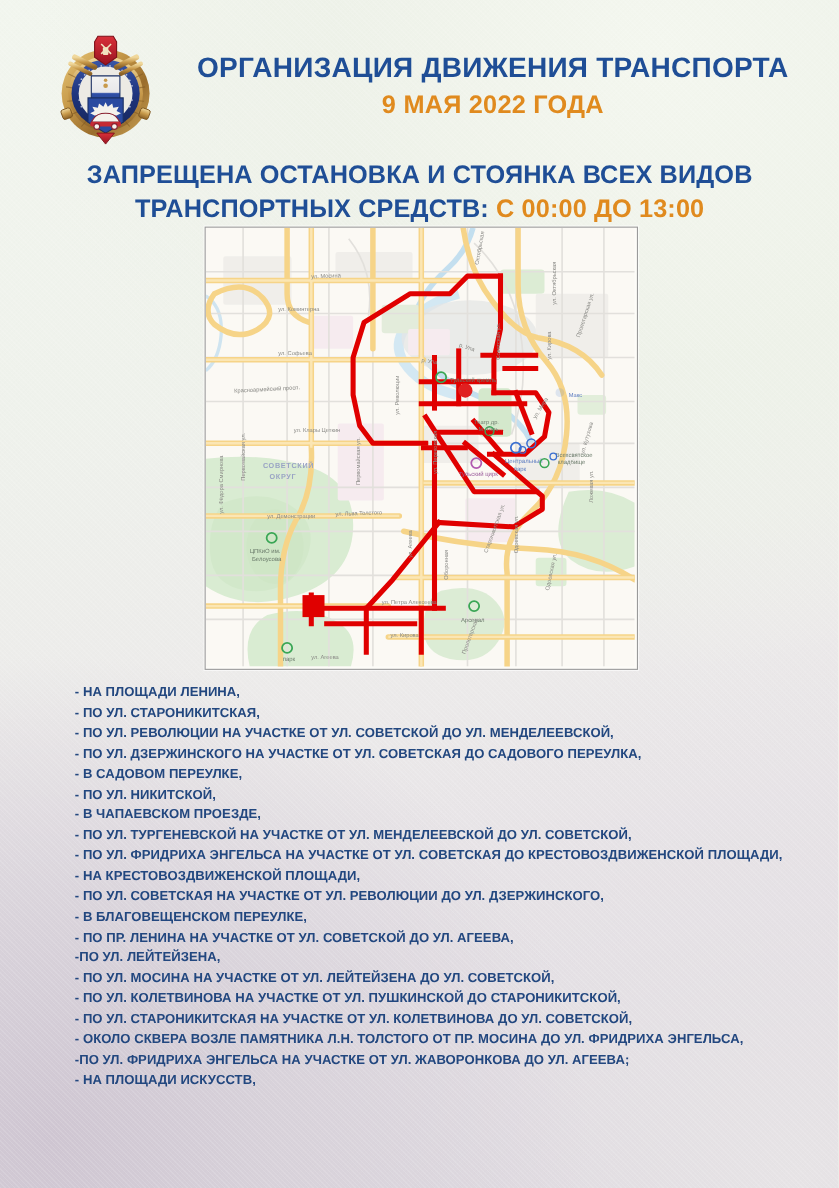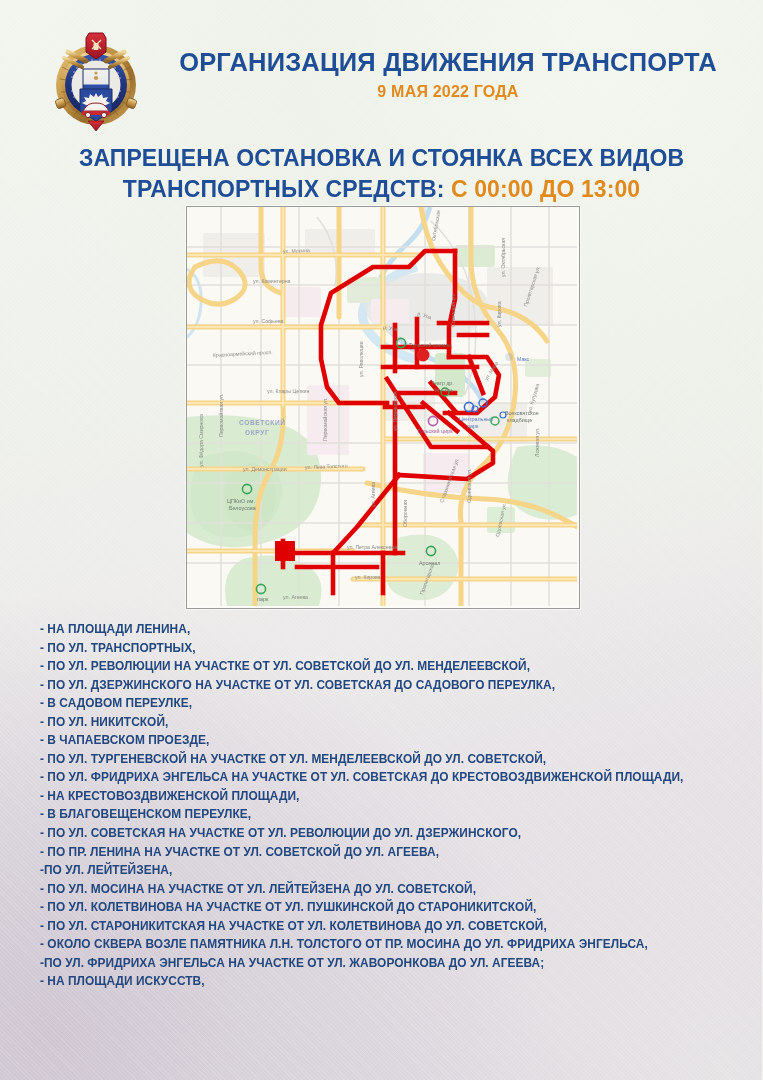--- a/index.html
+++ b/index.html
@@ -39,21 +39,21 @@
   .title-block{
     position:absolute;left:148px;top:48px;width:600px;
     text-align:center;
   }
   .title-main{
     font-size:25.5px;font-weight:bold;letter-spacing:.2px;
     color:#1f4e96;line-height:1.1;white-space:nowrap;
   }
   .title-date{
     margin-top:7px;
-    font-size:16px;font-weight:bold;letter-spacing:.2px;
+    font-size:23px;font-weight:bold;letter-spacing:.2px;
     color:#e08a1e;line-height:1.1;
   }
 
   
   .subtitle{
     position:absolute;left:0;top:143px;width:763px;
     text-align:center;
     font-size:23px;font-weight:bold;line-height:1.35;
     color:#1f4e96;letter-spacing:.1px;
   }
@@ -70,20 +70,21 @@
   .map-svg{display:block;width:390px;height:399px;}
 
   
   .list{
     position:absolute;left:40px;top:624px;width:700px;
   }
   .list-item{
     font-size:11.9px;font-weight:bold;color:#22477f;
     line-height:1;height:18.55px;white-space:nowrap;
     letter-spacing:.05px;
+    margin-left:28px;
   }
 </style>
 </head>
 <body>
 
 <div class="poster">
   <div class="noise"></div>
 
   <div class="header">
 
@@ -372,31 +373,31 @@
         <text x="312" y="330" transform="rotate(-78 312 330)">Одоевская ул.</text>
         <text x="236" y="388" transform="rotate(-70 236 388)">Пролетарская</text>
       </g>
       <text x="52" y="218" font-size="6.6" fill="#9aa4c4" font-weight="bold" letter-spacing=".6" font-family="'Liberation Sans',sans-serif">СОВЕТСКИЙ</text>
       <text x="58" y="228" font-size="6.6" fill="#9aa4c4" font-weight="bold" letter-spacing=".6" font-family="'Liberation Sans',sans-serif">ОКРУГ</text>
     </svg>
   </div>
 
   <div class="list">
       <div class="list-item">- НА ПЛОЩАДИ ЛЕНИНА,</div>
-      <div class="list-item">- ПО УЛ. ТРАНСПОРТНЫХ,</div>
+      <div class="list-item">- ПО УЛ. СТАРОНИКИТСКАЯ,</div>
       <div class="list-item">- ПО УЛ. РЕВОЛЮЦИИ НА УЧАСТКЕ ОТ УЛ. СОВЕТСКОЙ ДО УЛ. МЕНДЕЛЕЕВСКОЙ,</div>
       <div class="list-item">- ПО УЛ. ДЗЕРЖИНСКОГО НА УЧАСТКЕ ОТ УЛ. СОВЕТСКАЯ ДО САДОВОГО ПЕРЕУЛКА,</div>
       <div class="list-item">- В САДОВОМ ПЕРЕУЛКЕ,</div>
       <div class="list-item">- ПО УЛ. НИКИТСКОЙ,</div>
       <div class="list-item">- В ЧАПАЕВСКОМ ПРОЕЗДЕ,</div>
       <div class="list-item">- ПО УЛ. ТУРГЕНЕВСКОЙ НА УЧАСТКЕ ОТ УЛ. МЕНДЕЛЕЕВСКОЙ ДО УЛ. СОВЕТСКОЙ,</div>
       <div class="list-item">- ПО УЛ. ФРИДРИХА ЭНГЕЛЬСА НА УЧАСТКЕ ОТ УЛ. СОВЕТСКАЯ ДО КРЕСТОВОЗДВИЖЕНСКОЙ ПЛОЩАДИ,</div>
       <div class="list-item">- НА КРЕСТОВОЗДВИЖЕНСКОЙ ПЛОЩАДИ,</div>
+      <div class="list-item">- ПО УЛ. СОВЕТСКАЯ НА УЧАСТКЕ ОТ УЛ. РЕВОЛЮЦИИ ДО УЛ. ДЗЕРЖИНСКОГО,</div>
       <div class="list-item">- В БЛАГОВЕЩЕНСКОМ ПЕРЕУЛКЕ,</div>
-      <div class="list-item">- ПО УЛ. СОВЕТСКАЯ НА УЧАСТКЕ ОТ УЛ. РЕВОЛЮЦИИ ДО УЛ. ДЗЕРЖИНСКОГО,</div>
       <div class="list-item">- ПО ПР. ЛЕНИНА НА УЧАСТКЕ ОТ УЛ. СОВЕТСКОЙ ДО УЛ. АГЕЕВА,</div>
       <div class="list-item">-ПО УЛ. ЛЕЙТЕЙЗЕНА,</div>
       <div class="list-item">- ПО УЛ. МОСИНА НА УЧАСТКЕ ОТ УЛ. ЛЕЙТЕЙЗЕНА ДО УЛ. СОВЕТСКОЙ,</div>
       <div class="list-item">- ПО УЛ. КОЛЕТВИНОВА НА УЧАСТКЕ ОТ УЛ. ПУШКИНСКОЙ ДО СТАРОНИКИТСКОЙ,</div>
       <div class="list-item">- ПО УЛ. СТАРОНИКИТСКАЯ НА УЧАСТКЕ ОТ УЛ. КОЛЕТВИНОВА ДО УЛ. СОВЕТСКОЙ,</div>
       <div class="list-item">- ОКОЛО СКВЕРА ВОЗЛЕ ПАМЯТНИКА Л.Н. ТОЛСТОГО ОТ ПР. МОСИНА ДО УЛ. ФРИДРИХА ЭНГЕЛЬСА,</div>
       <div class="list-item">-ПО УЛ. ФРИДРИХА ЭНГЕЛЬСА НА УЧАСТКЕ ОТ УЛ. ЖАВОРОНКОВА ДО УЛ. АГЕЕВА;</div>
       <div class="list-item">- НА ПЛОЩАДИ ИСКУССТВ,</div>
     </div>
 

